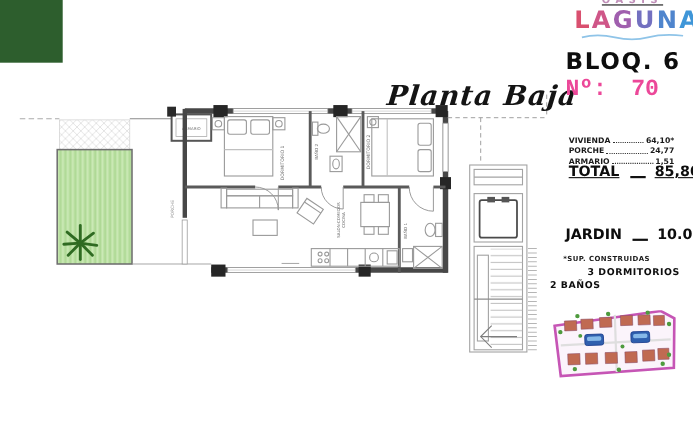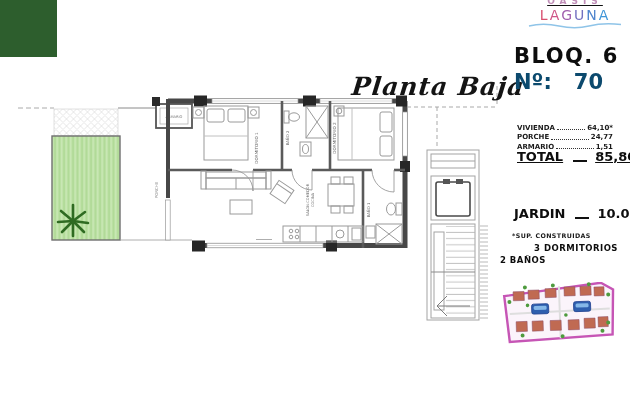--- a/index.html
+++ b/index.html
@@ -16,26 +16,26 @@
   .plan-title{position:absolute;left:352px;top:72px;width:150px;text-align:center;
     font-family:"DejaVu Serif",serif;font-style:italic;font-weight:700;font-size:25px;
     color:#141414;transform:skewX(-6deg);letter-spacing:1px;white-space:nowrap;}
 
   
   .panel{position:absolute;left:500px;top:0;width:130px;height:401px;color:#111;}
   .logo{position:absolute;left:22px;top:0;width:106px;text-align:center;}
   .brand-top{height:8px;overflow:hidden;text-decoration:underline;}
   .brand-top span{display:block;margin-top:-4px;font-size:9px;letter-spacing:5px;
     color:#c08fb8;font-weight:bold;}
-  .brand-main{font-size:14px;font-weight:normal;letter-spacing:2px;line-height:1.0;}
+  .brand-main{font-size:22px;font-weight:bold;letter-spacing:2px;line-height:1.0;}
   .brand-wave{display:block;margin:0 auto;}
 
   .bloq{position:absolute;left:14px;top:44px;font-size:21px;font-weight:bold;
     letter-spacing:1.5px;color:#0d0d0d;}
-  .num-row{position:absolute;left:14px;top:70px;font-size:21px;font-weight:bold;color:#0c4a6e;}
+  .num-row{position:absolute;left:14px;top:70px;font-size:21px;font-weight:bold;color:#ec4899;font-family:Liberation Mono, monospace;}
   .num-row .num-val{margin-left:22px;}
 
   .sup-title{position:absolute;left:17px;top:108px;font-size:11px;font-weight:bold;
     letter-spacing:0.2px;color:#0d0d0d;}
   .srows{position:absolute;left:17px;top:122px;width:96px;}
   .srow{display:flex;align-items:flex-end;font-size:7px;font-weight:bold;color:#1a1a1a;
     height:9.5px;}
   .srow .leader{flex:1;border-bottom:1.2px dotted #333;margin:0 2px 1.5px 2px;}
   .total-row{position:absolute;left:17px;top:149px;width:98px;display:flex;
     align-items:flex-end;font-size:13px;font-weight:bold;color:#0d0d0d;text-decoration:underline;}

